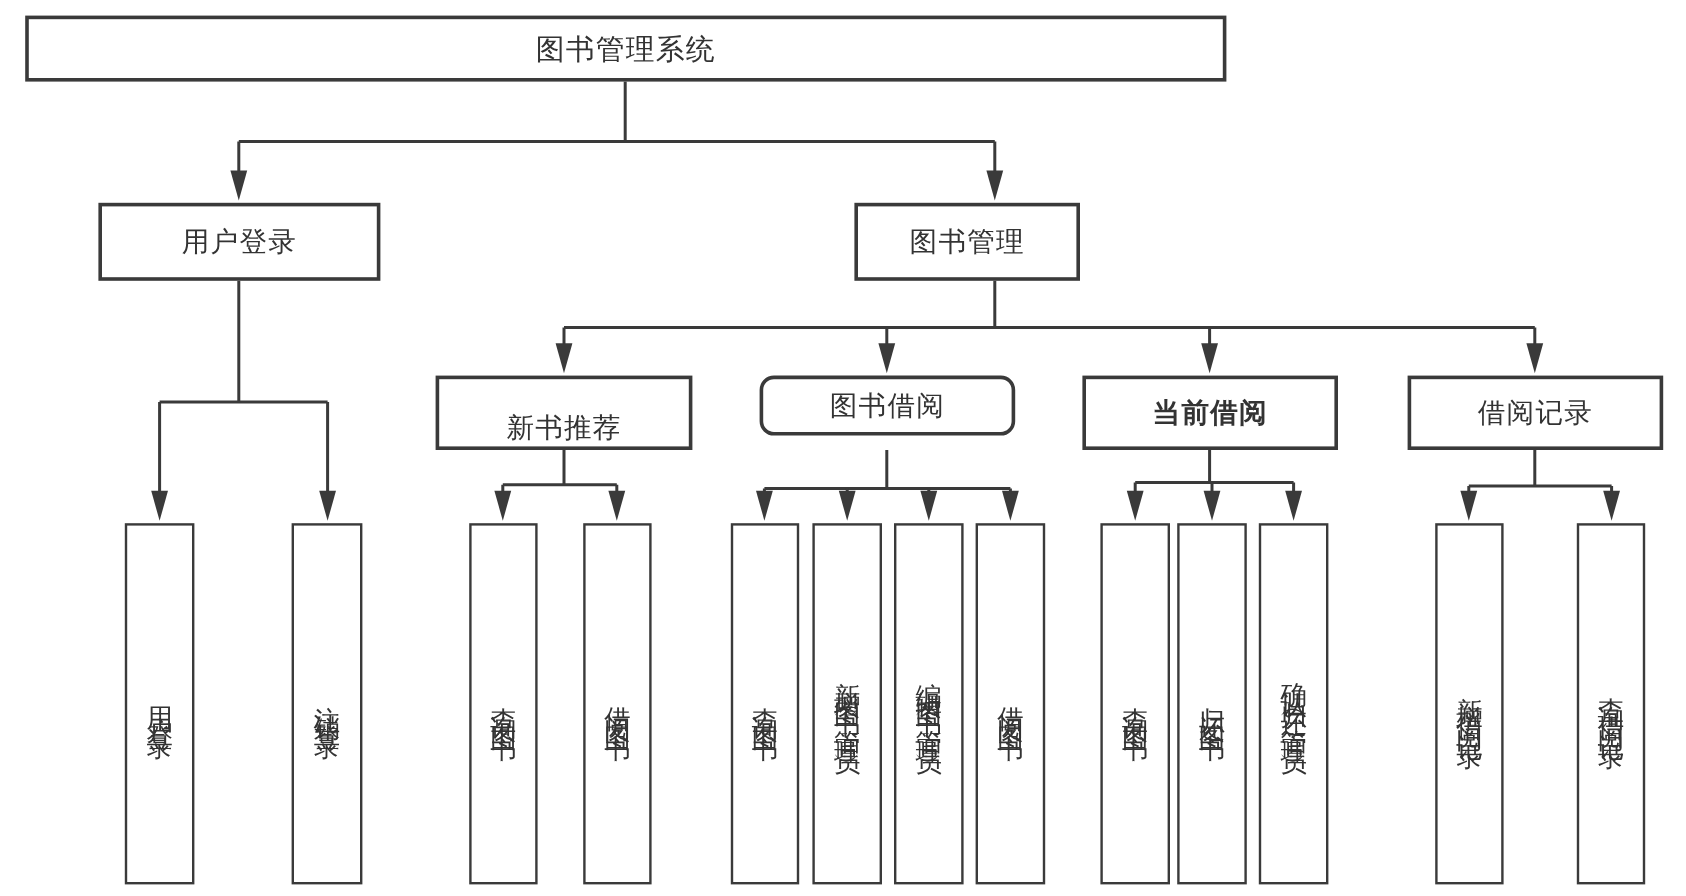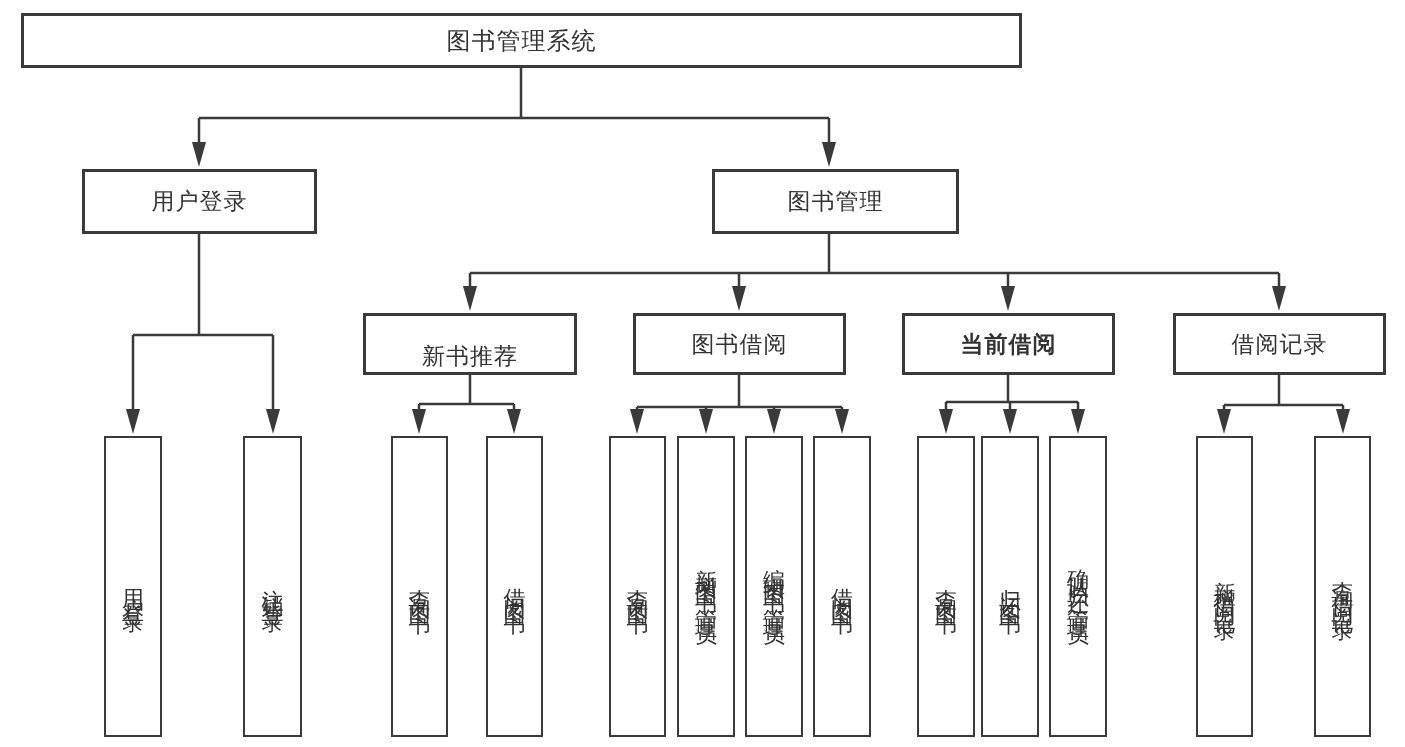--- a/index.html
+++ b/index.html
@@ -16,23 +16,23 @@
   .htext{font-size:23px;letter-spacing:1px;white-space:nowrap;color:#333333;}
   .node.root .htext{font-size:24px;}
   .node.leaf{border-width:2.5px;}
   .vtext{
     writing-mode:vertical-rl;text-orientation:mixed;
     font-size:22px;letter-spacing:8px;line-height:1;color:#333333;
   }
   
   #n-root      {left:21px;  top:13px;  width:1001px;height:55px;}
   #n-login     {left:82px;  top:169px; width:235px; height:65px;}
-  #n-mgmt      {left:712px; top:169px; width:247px; height:65px;justify-content:center;}
+  #n-mgmt      {left:712px; top:169px; width:188px; height:65px;justify-content:center;}
   #n-newbook   {left:363px; top:313px; width:214px; height:62px;align-items:flex-end;}
-  #n-borrow    {left:633px; top:313px; width:213px; height:62px;}
+  #n-borrow    {left:633px; top:313px; width:213px; height:50px;border-radius:12px;}
   #n-current   {left:902px; top:313px; width:213px; height:62px;font-weight:bold;}
   #n-records   {left:1173px;top:313px; width:213px; height:62px;}
   .leaf{top:436px;height:301px;}
   #n-user-login{left:104px; width:58px;}
   #n-logout    {left:243px; width:59px;}
   #n-nb-query  {left:391px; width:57px;}
   #n-nb-borrow {left:486px; width:57px;}
   #n-b-query   {left:609px; width:57px;}
   #n-b-add     {left:677px; width:58px;}
   #n-b-edit    {left:745px; width:58px;}

